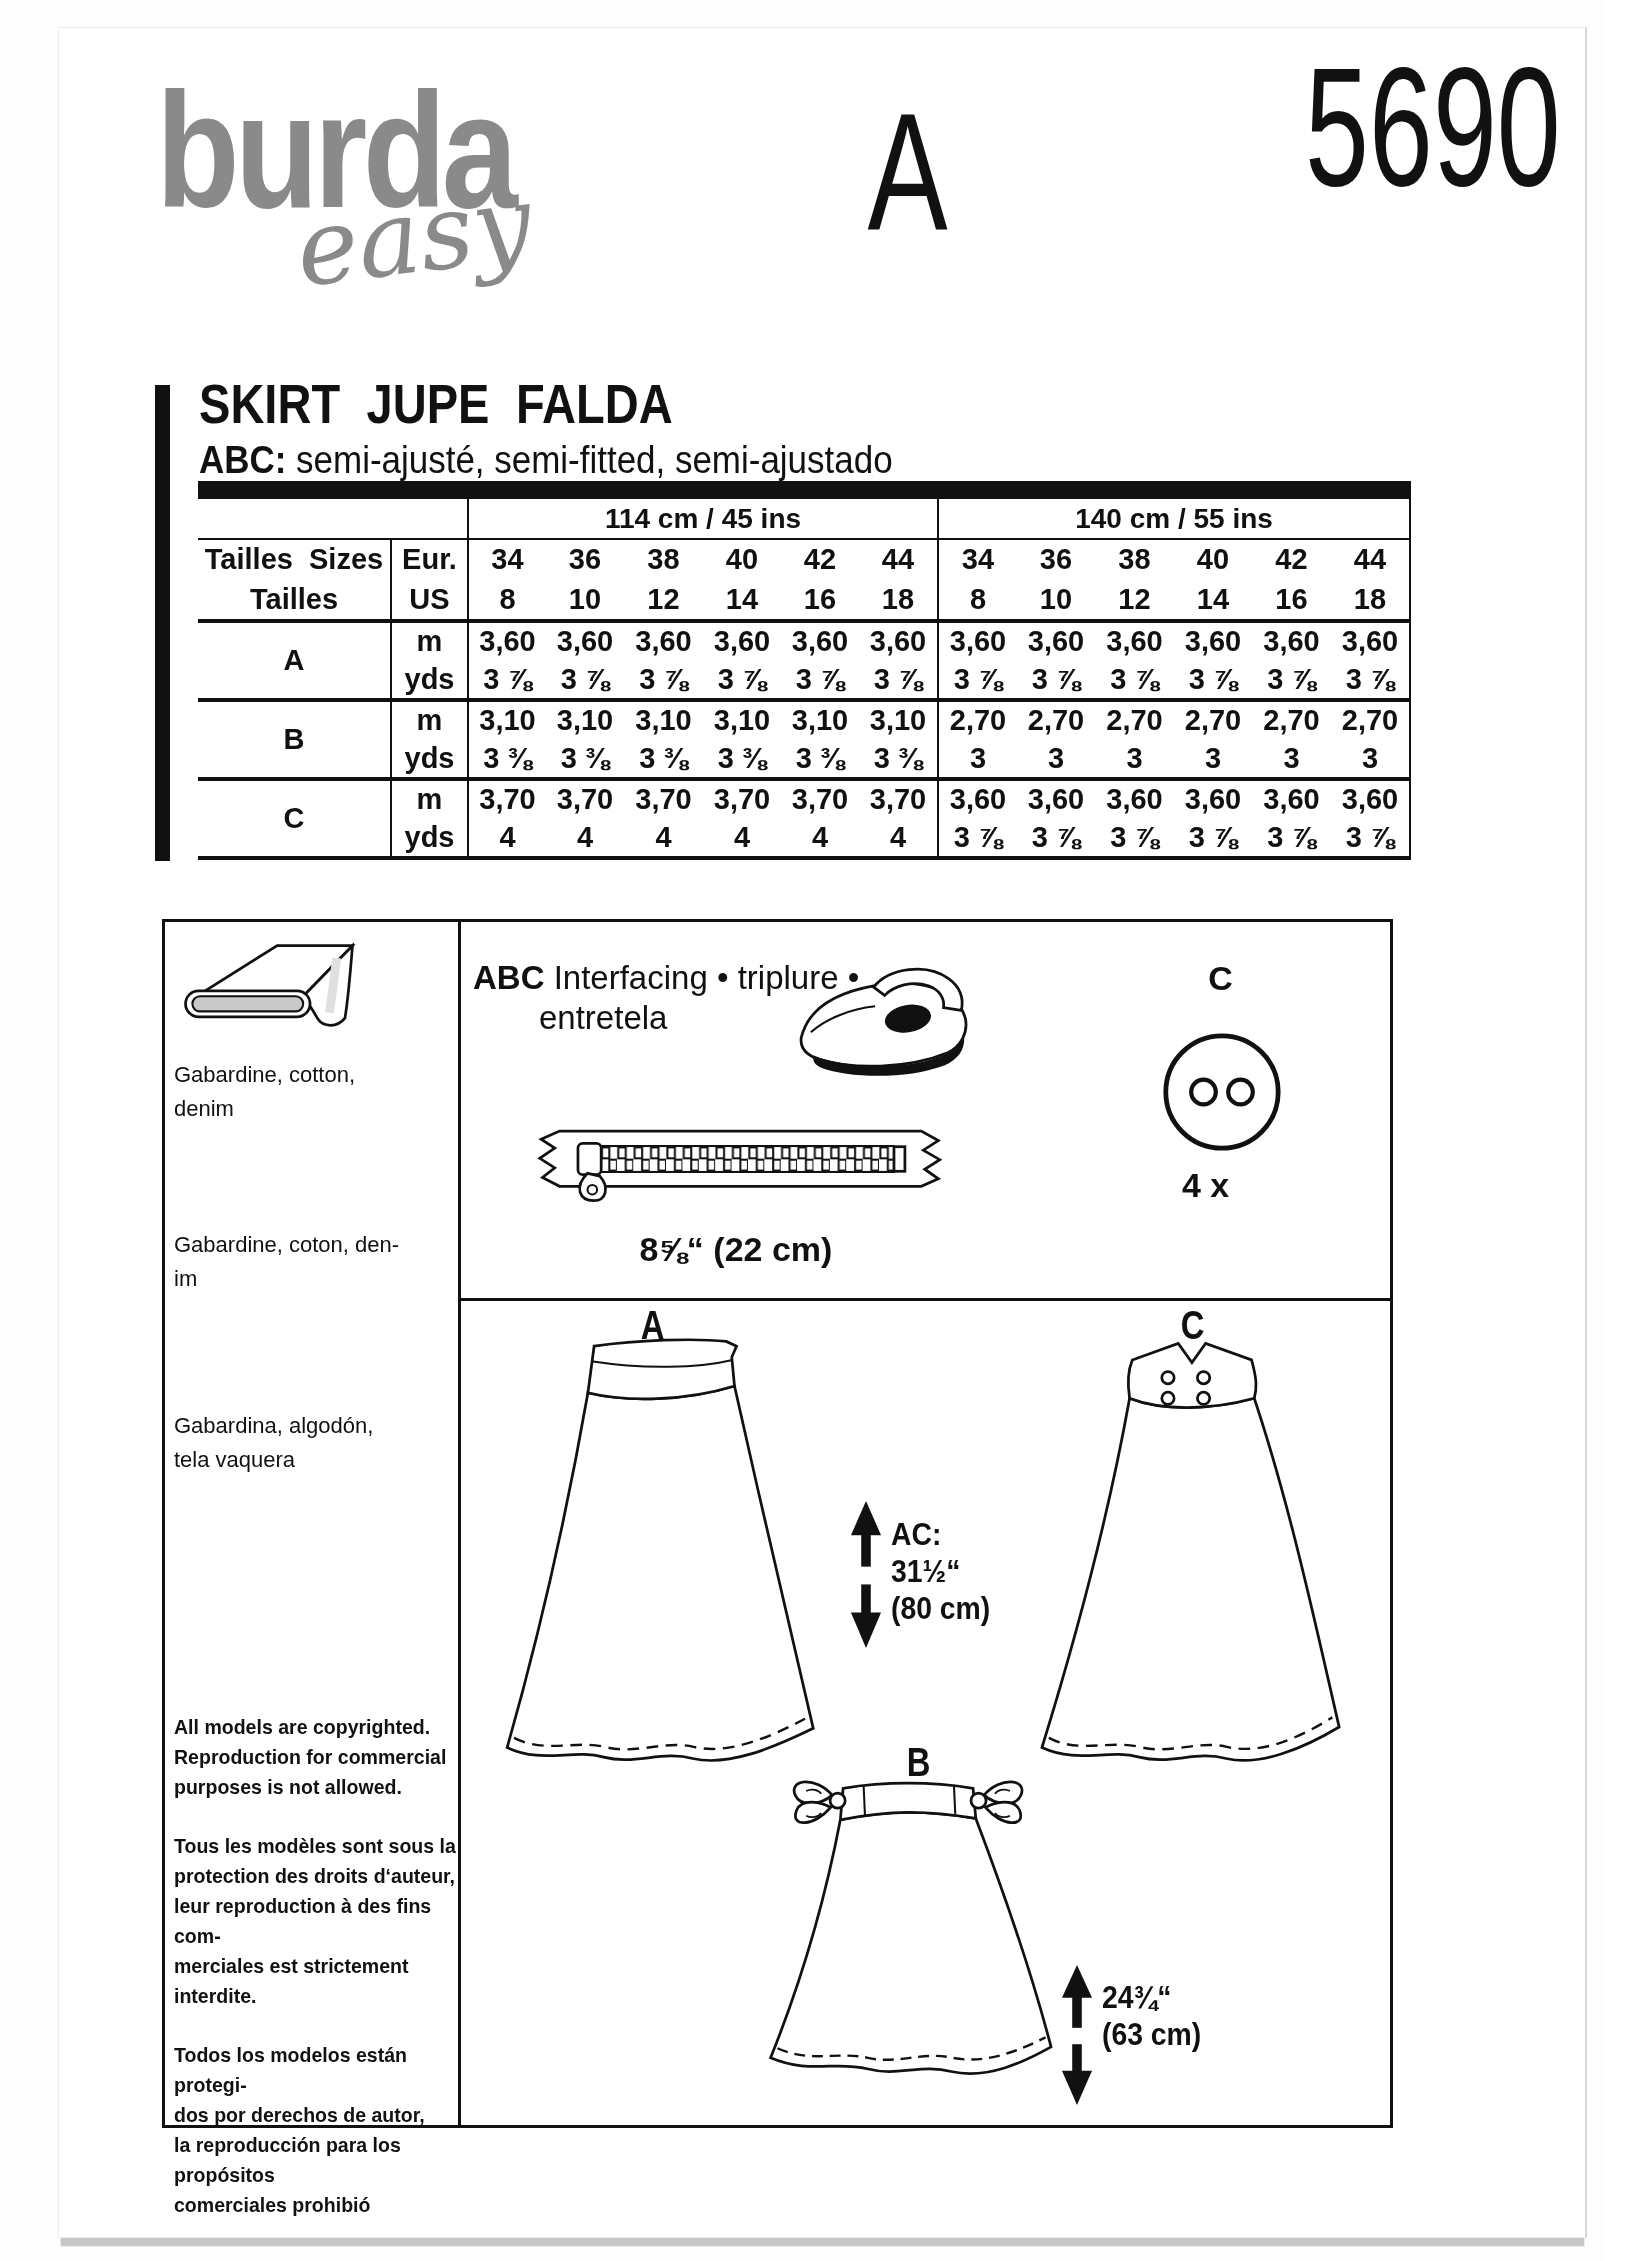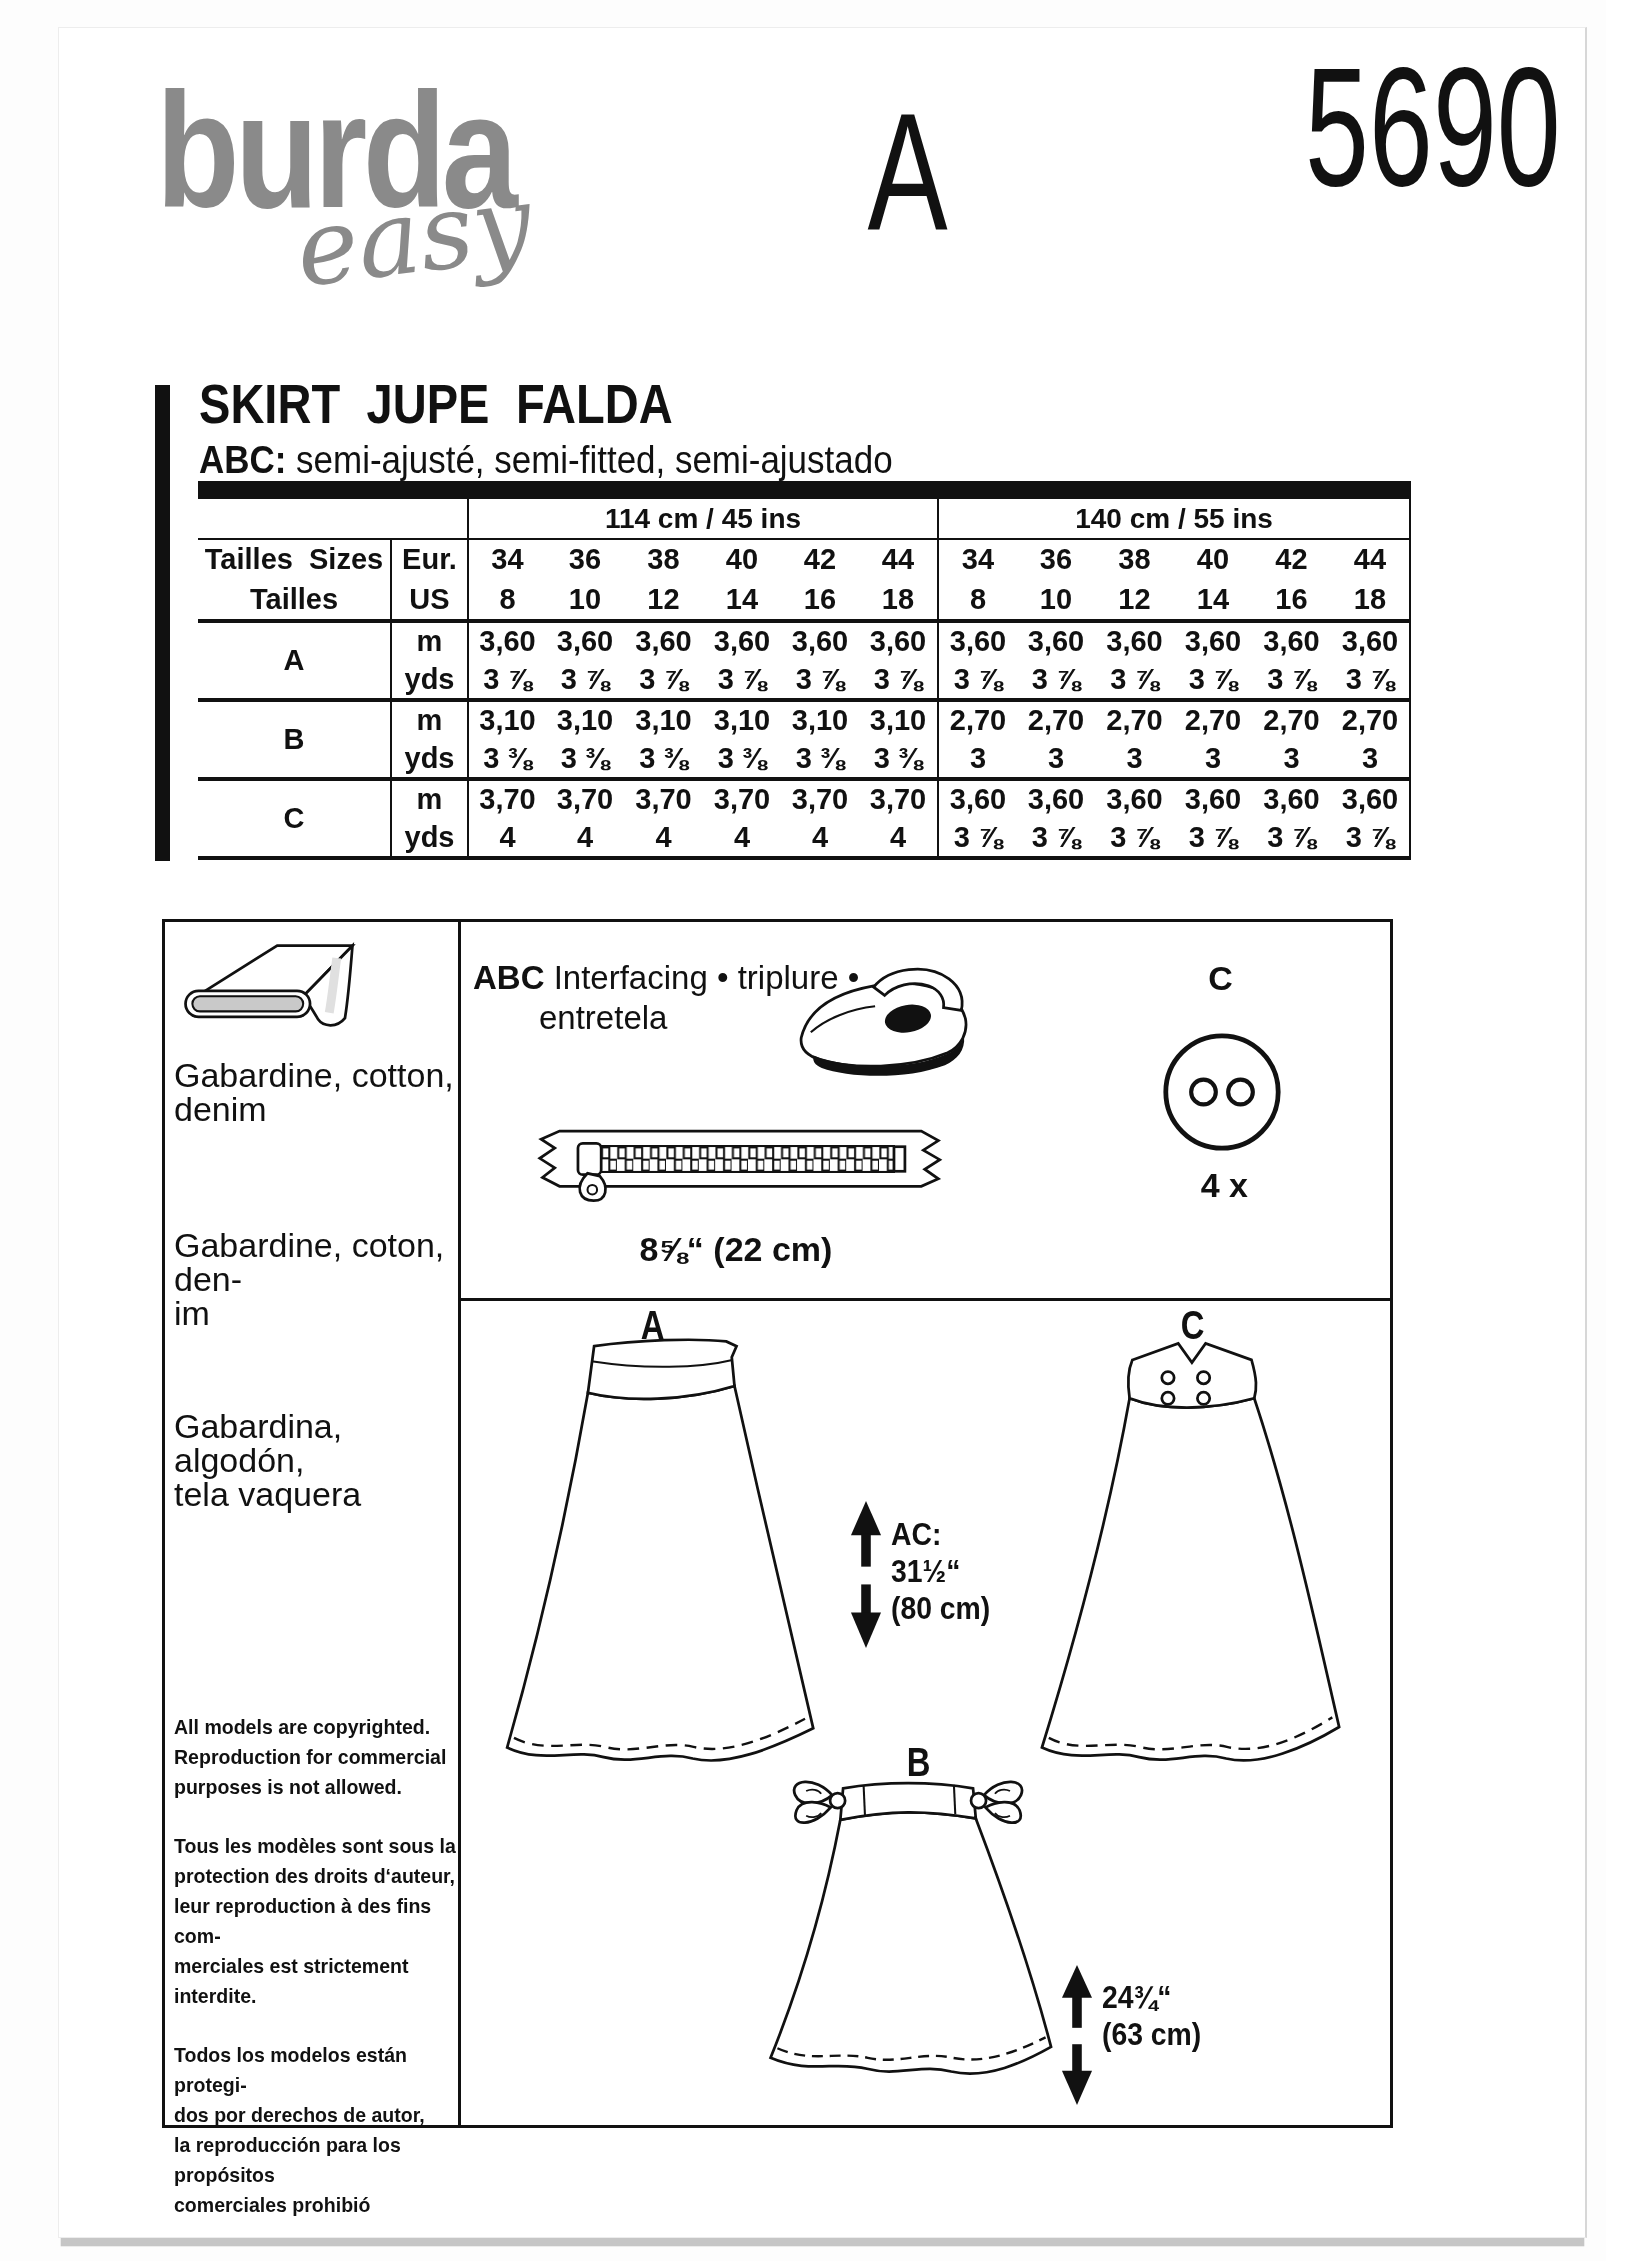--- a/index.html
+++ b/index.html
@@ -50,30 +50,30 @@
   td.unit{text-align:right;padding-right:6.9px;border-right:2.1px solid var(--ink);}
   td.viewlab{text-align:left;padding-left:9.6px;vertical-align:top;padding-top:4.1px;
              border-right:2.1px solid var(--ink);font-size:31px;border-bottom:4.8px solid var(--ink);}
   td.val{font-size:29px;}
 
   
   .lower-box{left:162px;top:919px;width:1231px;height:1209px;border:3.4px solid var(--ink);background:#fff;}
   .vdivider{left:458px;top:919px;width:3.4px;height:1209px;background:var(--ink);}
   .hdivider{left:459px;top:1298px;width:934px;height:3.4px;background:var(--ink);}
 
-  .mat-text{font-size:34px;line-height:34px;}
+  .mat-text{font-size:22px;line-height:34px;}
   .copyright{font-size:21px;font-weight:bold;line-height:30px;transform:scaleX(0.93);transform-origin:left top;}
   .copyright .para{margin-bottom:29px;}
 
   .interfacing{left:473px;top:958px;font-size:33px;line-height:40px;}
   .interfacing b{font-weight:bold;}
   .interfacing .l2{padding-left:66px;}
   .zip-label{left:582px;top:1202px;width:308px;text-align:center;font-size:34px;font-weight:bold;margin-top:28px;}
   .btn-label{left:1185px;top:959px;width:71px;text-align:center;font-size:34px;font-weight:bold;}
-  .btn-qty{left:1152px;top:1166px;width:96px;text-align:right;font-size:34px;font-weight:bold;}
+  .btn-qty{left:1182px;top:1166px;width:96px;text-align:left;font-size:34px;font-weight:bold;}
 
   .viewlabel{width:75px;text-align:center;font-size:40px;font-weight:bold;line-height:1;
              transform:scaleX(0.82);transform-origin:center top;}
   .measure{font-size:31.5px;font-weight:bold;line-height:37px;transform:scaleX(0.9);transform-origin:left top;}
 
   svg{display:block;}
   .lineart{stroke:var(--ink);fill:#ffffff;}
 </style>
 </head>
 <body>

